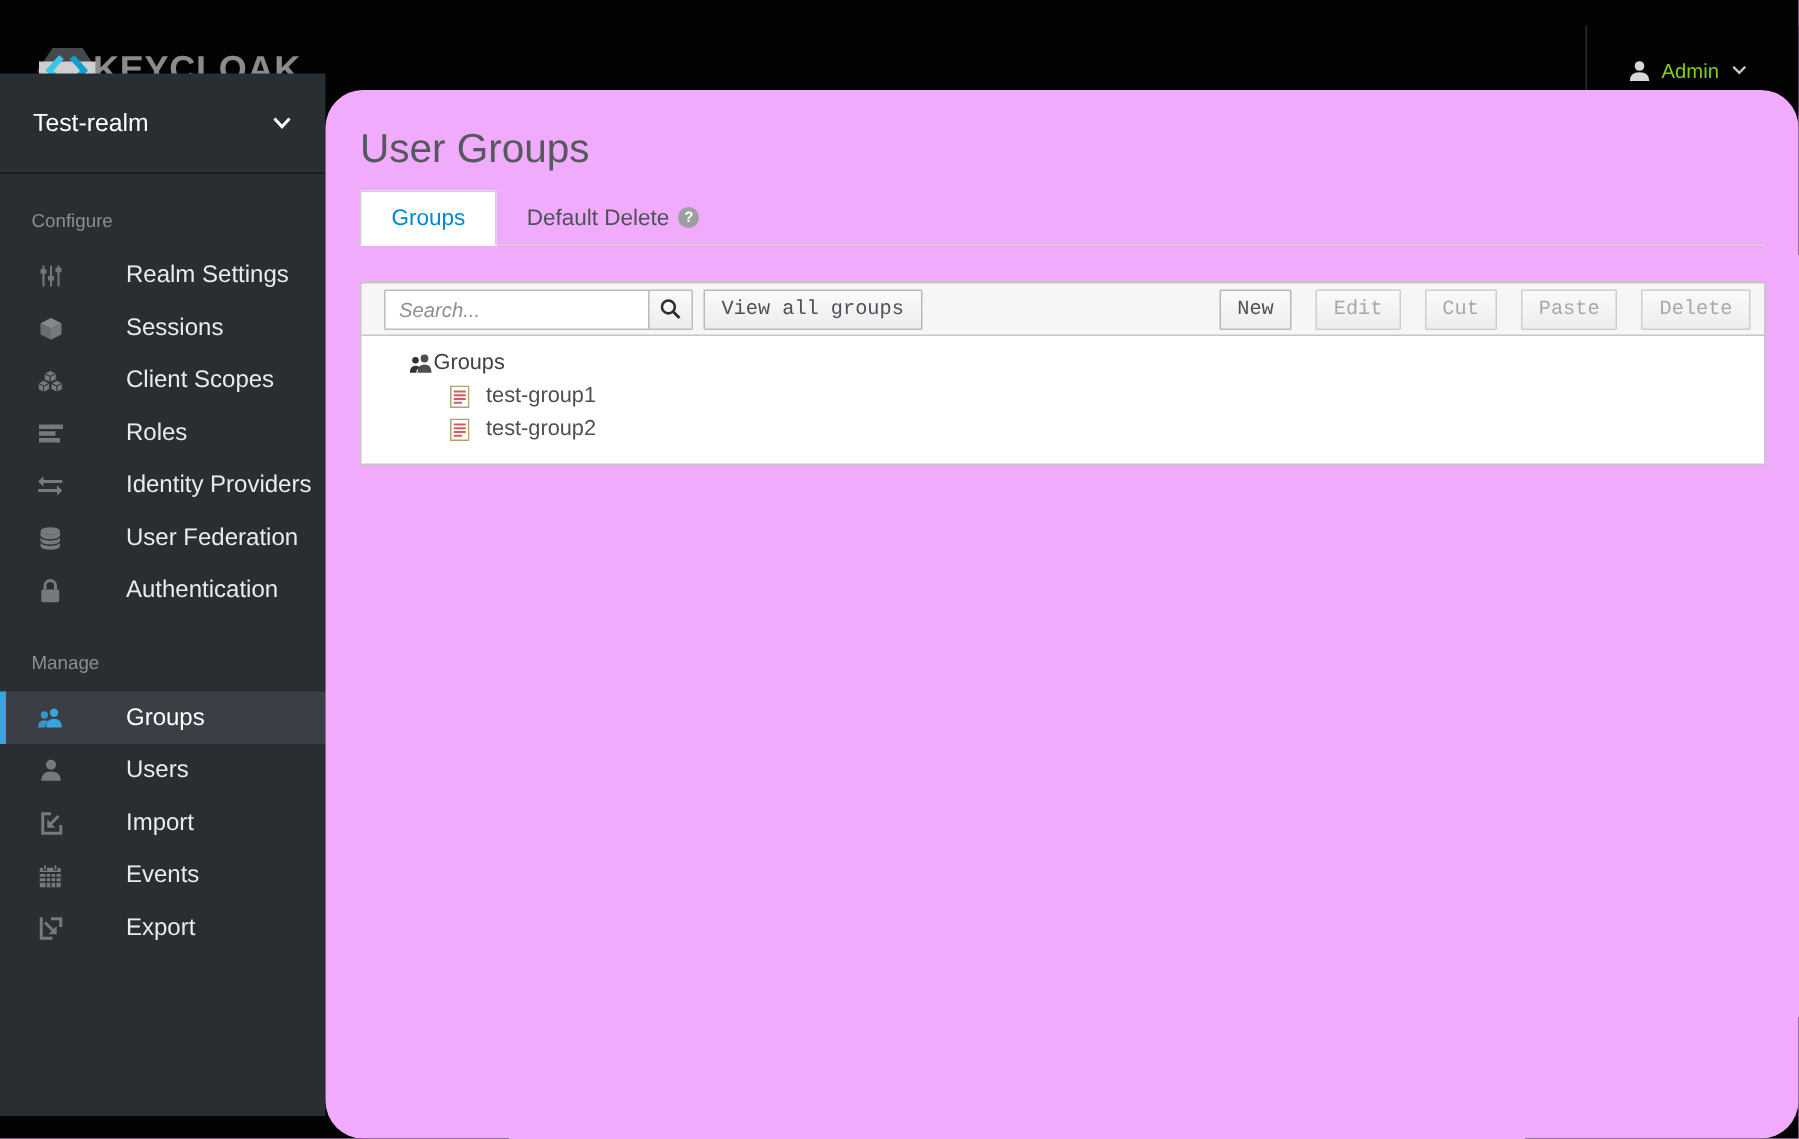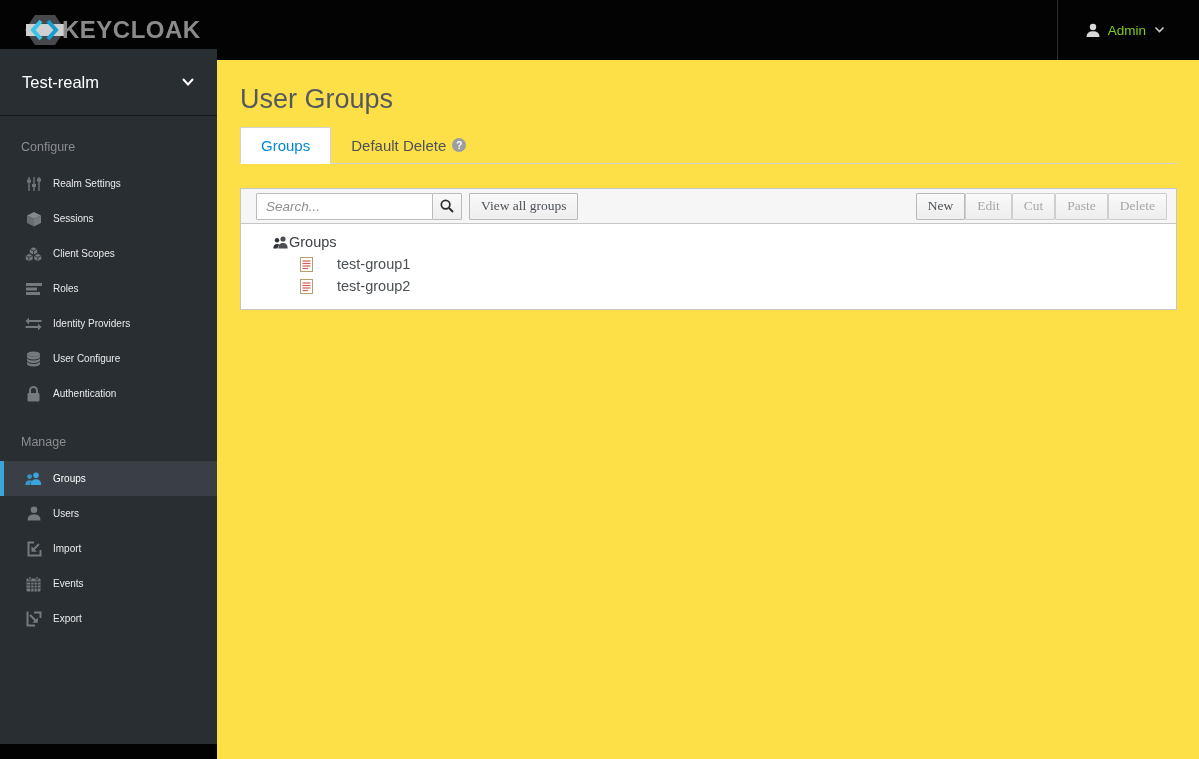--- a/index.html
+++ b/index.html
@@ -6,21 +6,21 @@
   html,body { width:1199px; height:759px; }
   body {
     font-family:"Liberation Sans", sans-serif;
     background:#030303;
     position:relative;
     overflow:hidden;
   }
 
   
   .header {
-    position:absolute; left:0; top:0; width:1199px; height:60px;
+    position:absolute; left:0; top:17px; width:1199px; height:60px;
     background:#030303; display:flex; align-items:center; justify-content:space-between;
   }
   .logo { display:flex; align-items:center; padding-left:24px; }
   .logo-text {
     color:#8b8b8b; font-size:24px; font-weight:bold; letter-spacing:.5px; margin-left:-4px;
   }
   .admin-box {
     height:60px; display:flex; align-items:center; gap:8px;
     border-left:1px solid #2c2c2c; padding:0 34px 0 28px; cursor:pointer;
   }
@@ -36,30 +36,30 @@
     padding:0 22px; border-bottom:1px solid #16191c; cursor:pointer;
   }
   .realm-name { color:#ffffff; font-size:16.5px; }
   .section-label {
     color:#8b8d8f; font-size:12.5px; margin:24px 0 12px 21px;
   }
   .nav-item {
     height:35px; display:flex; align-items:center; padding-left:25px; cursor:pointer;
   }
   .nav-item .nicon { width:17px; display:flex; justify-content:center; margin-right:11px; flex:none; }
-  .nav-item .nlabel { color:#e9eaea; font-size:10px; }
+  .nav-item .nlabel { color:#e9eaea; font-size:16px;margin-left:31px; }
   .nav-item.active {
     background:#393f44; border-left:4px solid #39a5dc; padding-left:21px;
   }
   .nav-item.active .nlabel { color:#ffffff; }
 
   
   .main {
     position:absolute; left:217px; top:60px; width:982px; height:699px;
-    background:#fde047; padding:0 22px 0 23px;
+    background:#f0abfc; padding:0 22px 0 23px;border-radius:25px;
   }
   .page-title {
     margin-top:24px; font-size:27px; font-weight:300; color:#55595e;
   }
   .tabs {
     margin-top:12px; display:flex; border-bottom:1px solid #d2d2d2; height:37px;
   }
   .tab {
     font-size:15px; padding:0 20px; display:flex; align-items:center; gap:6px;
     color:#4d5258; cursor:pointer;
@@ -84,34 +84,34 @@
     outline:none;
   }
   .search-input::placeholder { font-style:italic; color:#8d9093; }
   .search-btn {
     width:30px; height:27px; margin-left:-1px; border:1px solid #bcbcbc; border-radius:1px;
     background:linear-gradient(#fafafa,#ededed); display:flex; align-items:center; justify-content:center;
     cursor:pointer;
   }
   .btn {
     height:27px; border:1px solid #b9b9b9; border-radius:1px; color:#4d5258;
-    background:linear-gradient(#fafafa,#ededed); font-family:Liberation Serif, serif;
+    background:linear-gradient(#fafafa,#ededed); font-family:Liberation Mono, monospace;
     font-size:13.5px; padding:0 11px; cursor:pointer;
   }
   .view-all { margin-left:7px; }
   .spacer { flex:1; }
-  .btn-group { display:flex; gap:0; }
+  .btn-group { display:flex; gap:16px; }
   .btn.disabled { color:#a6a8aa; border-color:#cecece; cursor:default; }
 
   .tree { background:#fff; padding:7px 0 12px 32px; }
   .tree-row { height:22px; display:flex; align-items:center; cursor:pointer; }
   .tree-row .tlabel { font-size:14.5px; color:#3f4144; }
   .tree-root .tlabel { margin-left:1px; }
   .tree-child { padding-left:27px; }
-  .tree-child .tlabel { margin-left:24px; color:#4a5053; }
+  .tree-child .tlabel { margin-left:11px; color:#4a5053; }
 </style>
 </head>
 <body>
 
 <div class="header">
   <div class="logo">
     <svg width="42" height="38" viewBox="0 0 42 38">
       <polygon points="11,4 31,4 41,19 31,34 11,34 1,19" fill="#46484b"></polygon>
       <rect x="2" y="13" width="40" height="12" fill="#cfcfcf"></rect>
       <polyline points="17,10 9,19 17,28" fill="none" stroke="#35c6ea" stroke-width="4"></polyline>
@@ -216,21 +216,21 @@
 
   <div class="nav-item">
     <span class="nicon">
       <svg width="15" height="16" viewBox="0 0 15 16">
         <ellipse cx="7.5" cy="3" rx="6.5" ry="2.5" fill="#76797d"></ellipse>
         <path d="M1 3 L1 13 A6.5 2.5 0 0 0 14 13 L14 3 A6.5 2.5 0 0 1 1 3 Z" fill="#76797d"></path>
         <path d="M1 6.5 A6.5 2.5 0 0 0 14 6.5" fill="none" stroke="#292e33" stroke-width="1"></path>
         <path d="M1 10 A6.5 2.5 0 0 0 14 10" fill="none" stroke="#292e33" stroke-width="1"></path>
       </svg>
     </span>
-    <span class="nlabel">User Configure</span>
+    <span class="nlabel">User Federation</span>
   </div>
 
   <div class="nav-item">
     <span class="nicon">
       <svg width="13" height="16" viewBox="0 0 13 16">
         <path d="M3 7 L3 4.5 A3.5 3.5 0 0 1 10 4.5 L10 7" fill="none" stroke="#76797d" stroke-width="2"></path>
         <rect x="0.5" y="7" width="12" height="8.5" rx="1" fill="#76797d"></rect>
       </svg>
     </span>
     <span class="nlabel">Authentication</span>

